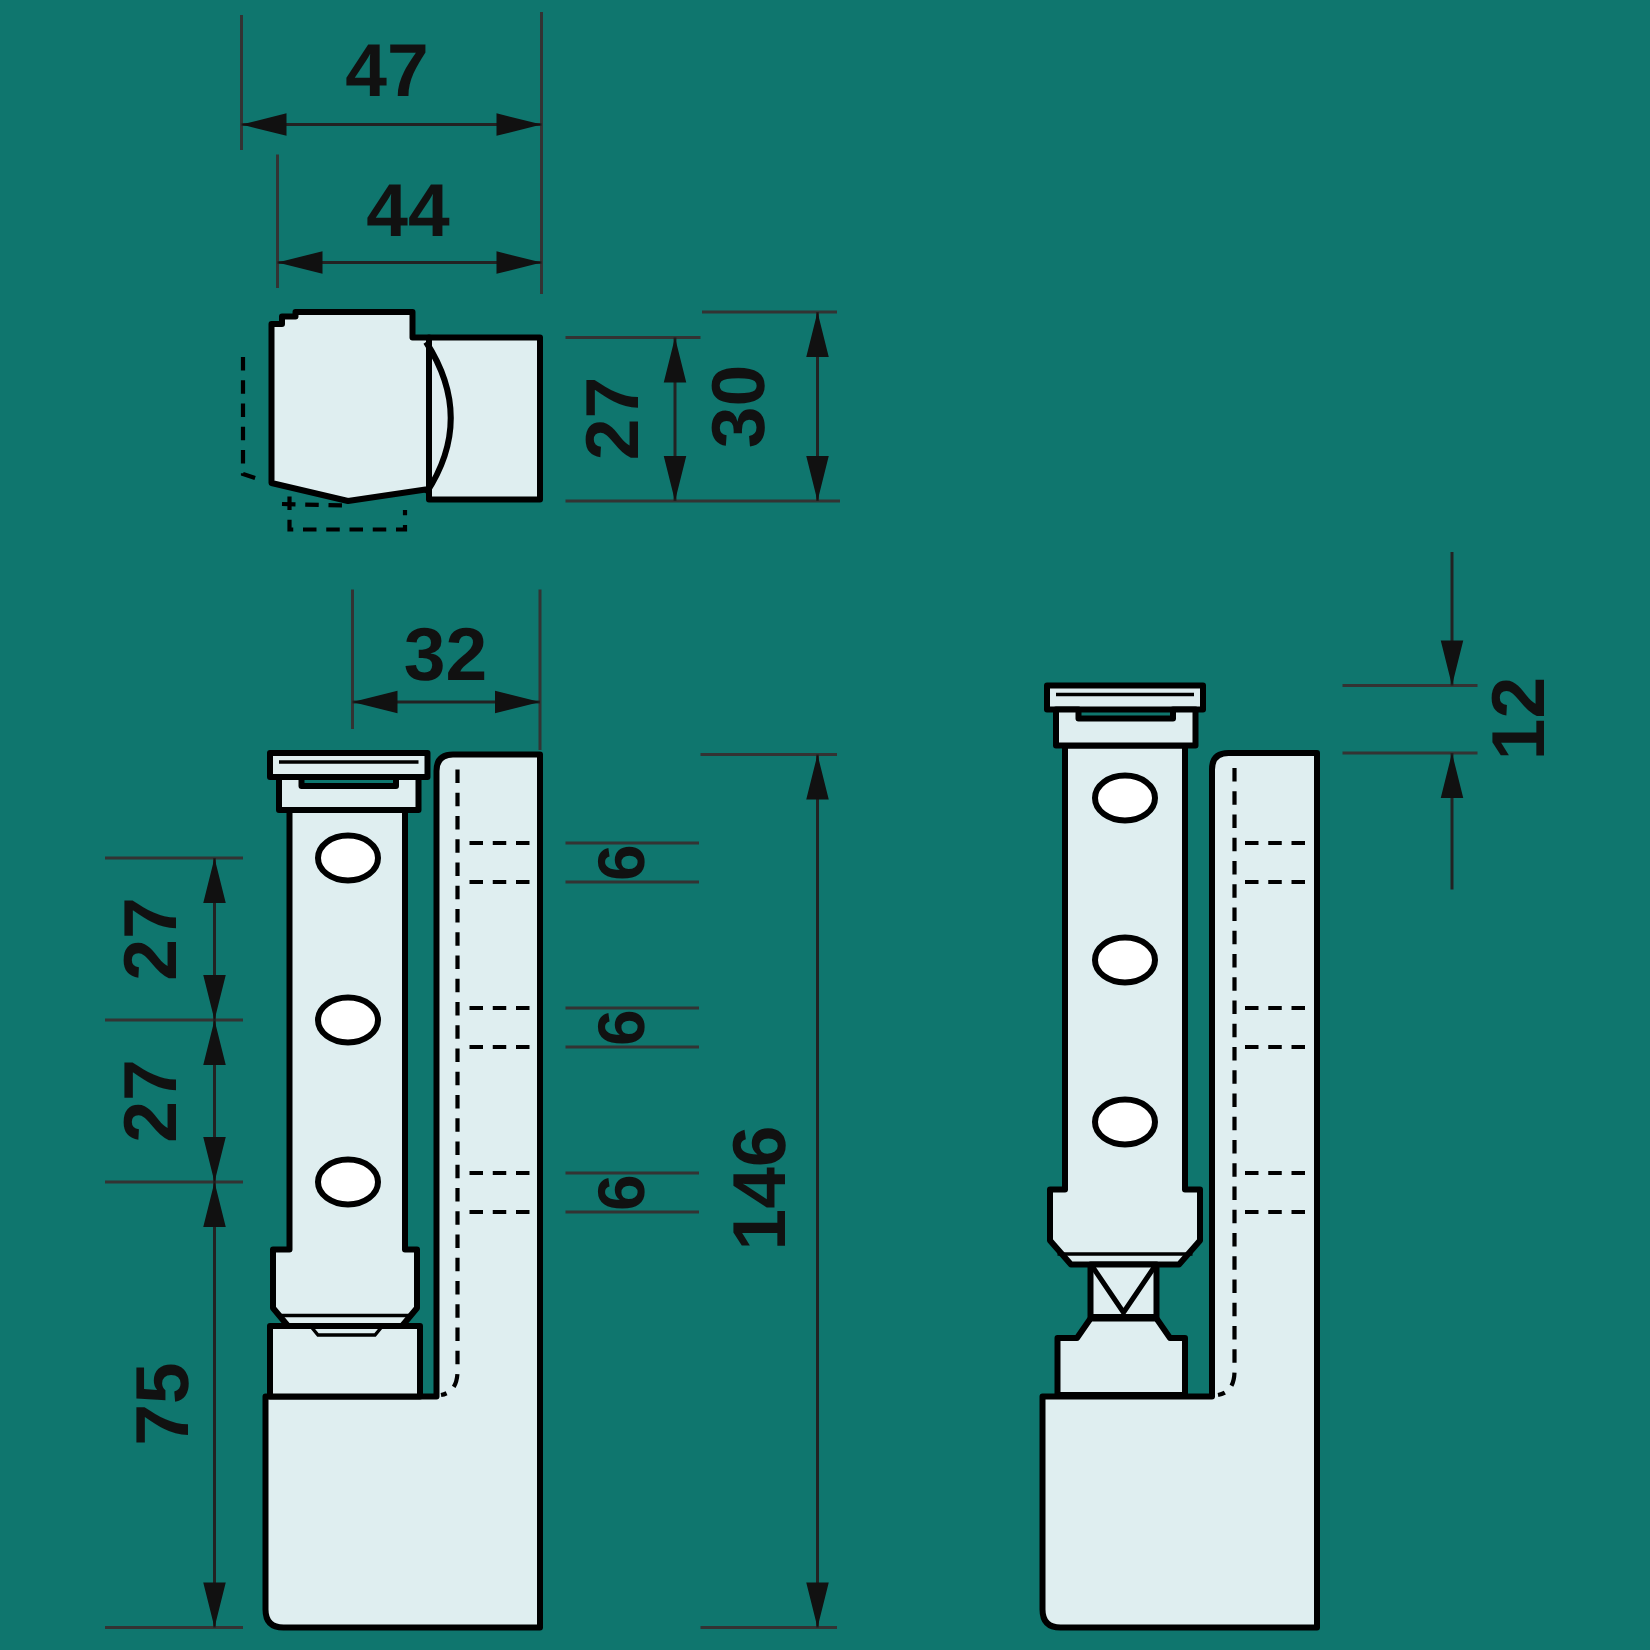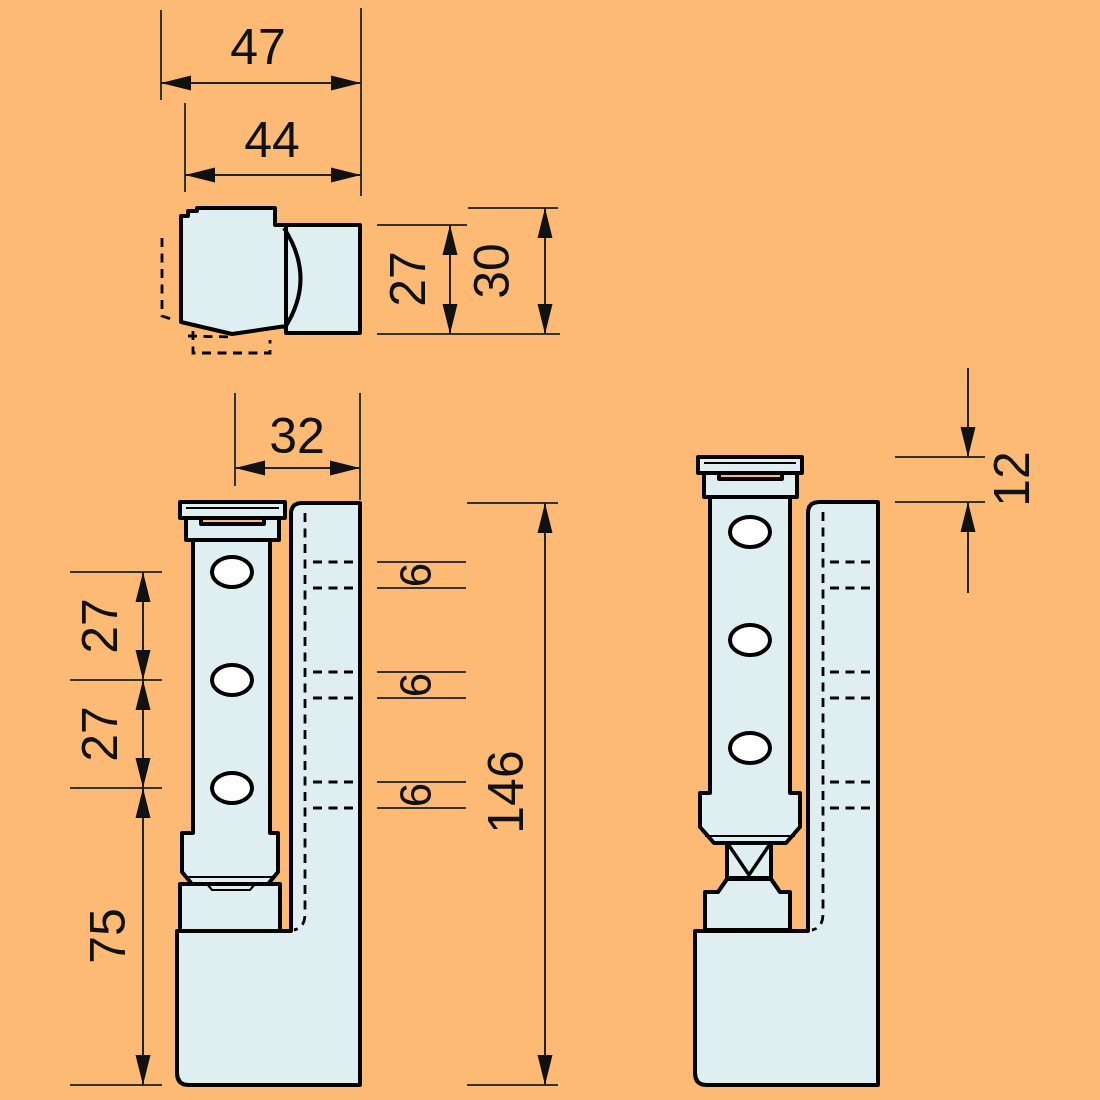--- a/index.html
+++ b/index.html
@@ -1,16 +1,16 @@
 <!DOCTYPE html>
 <html><head>
 <meta charset="utf-8">
 <style>
   html,body{margin:0;padding:0;background:#ffffff;}
-  .stage{width:1100px;height:1100px;position:relative;background:#fdba74;overflow:hidden;}
+  .stage{width:1100px;height:1100px;position:relative;background:#0f766e;overflow:hidden;font-weight:bold;}
   svg{display:block;}
   text{font-family:"Liberation Sans","DejaVu Sans",sans-serif;fill:#111;}
   .dim-label{font-size:50px;}
   .dim-label-small{font-size:44px;}
   .outline{fill:#dfeef0;stroke:#000;stroke-width:4;stroke-linejoin:round;}
   .outline-thin{fill:none;stroke:#000;stroke-width:2.2;}
   .hole{fill:#ffffff;stroke:#000;stroke-width:4;}
   .hidden-line{fill:none;stroke:#000;stroke-width:2.8;stroke-dasharray:9 6.5;}
   .dimline{stroke:#222;stroke-width:2;fill:none;}
   .extline{stroke:#333;stroke-width:2;fill:none;}

